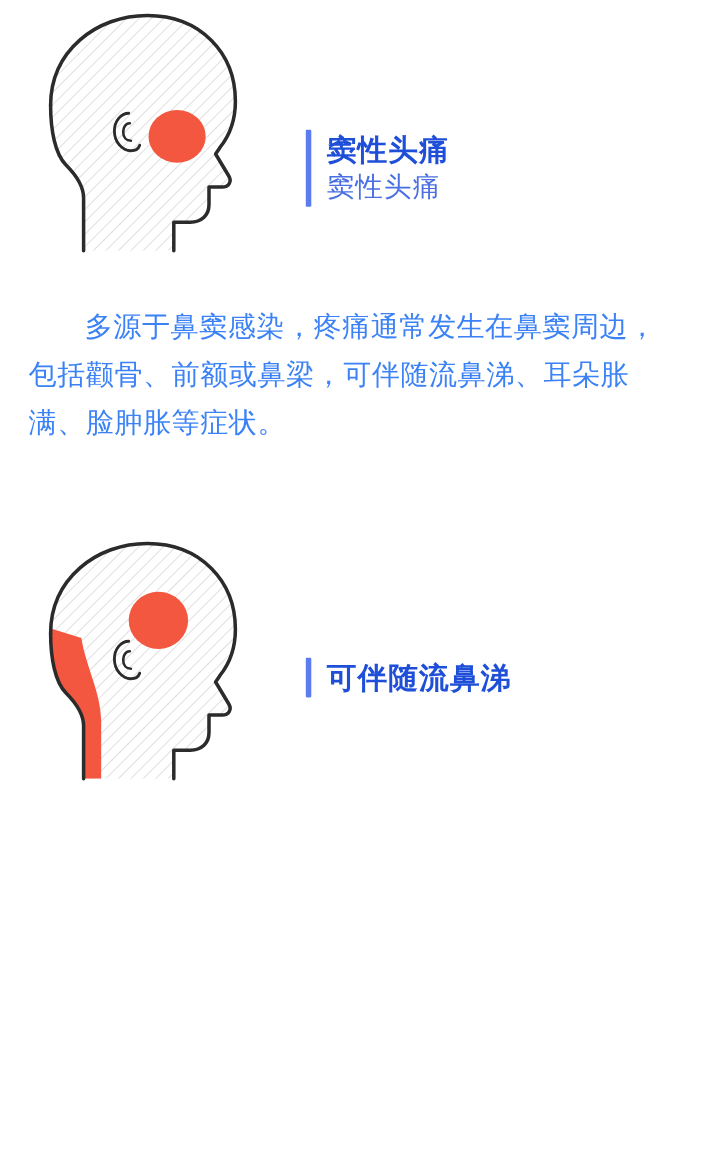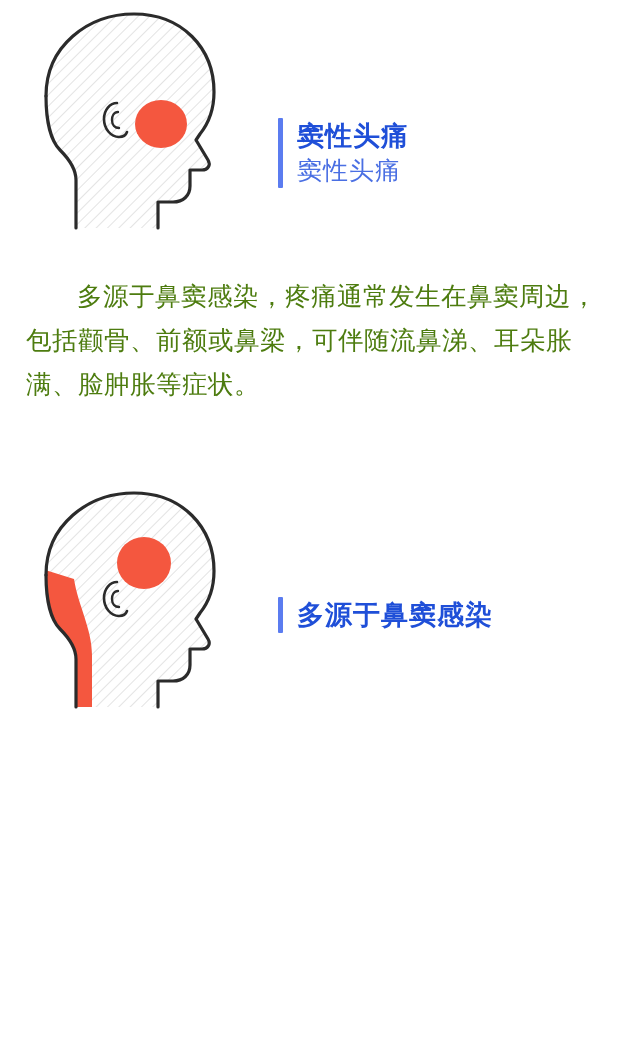--- a/index.html
+++ b/index.html
@@ -74,21 +74,21 @@
 
   
   .body-text {
     padding: 0 26px;
     margin-top: 26px;
   }
   .body-text p {
     margin: 0 0 6px 0;
     font-size: 25.5px;
     line-height: 1.72;
-    color: #4d7c0f;
+    color: #3b82f6;
     text-indent: 2em;
     letter-spacing: 0.5px;
   }
 
   .gap-lg { height: 66px; }
 </style>
 </head>
 <body>
 
 <div class="page">
@@ -182,21 +182,21 @@
 
           <path d="M99 103 C92 103 86 110 86 119 C86 129 93 137 101 137 C105 137 108 135 109 132" fill="none" stroke="#2b2b2b" stroke-width="2.6" stroke-linecap="round"></path>
           <path d="M100 112 C96 112 94 116 94 120 C94 125 97 128 101 128" fill="none" stroke="#2b2b2b" stroke-width="2.4" stroke-linecap="round"></path>
         </svg>
       </div>
 
       <div class="titles">
         <div class="title-row">
           <div class="title-bar"></div>
           <div class="title-texts">
-            <div class="title-main">多源于鼻窦感染</div>
+            <div class="title-main">可伴随流鼻涕</div>
           </div>
         </div>
       </div>
 
     </div>
 
   </div>
 
 </div>
 

